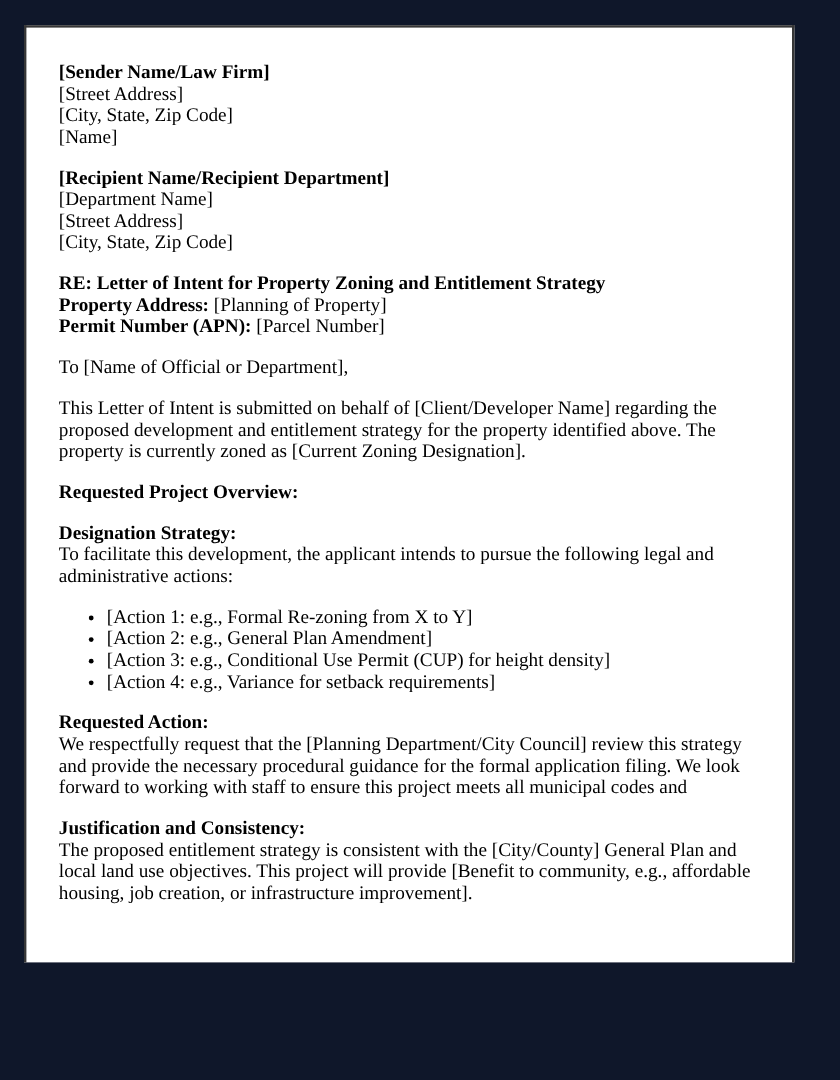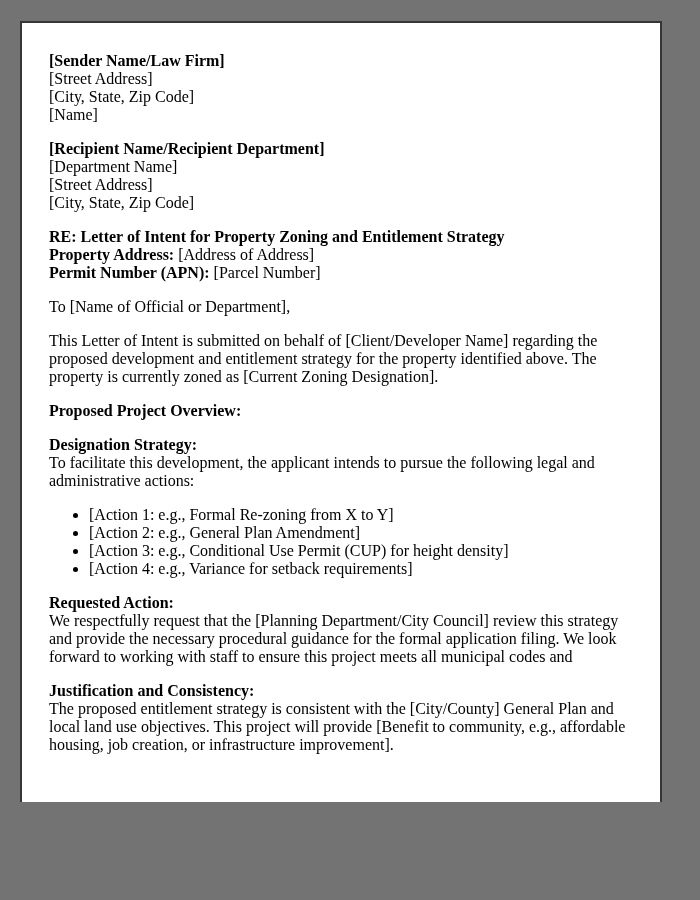--- a/index.html
+++ b/index.html
@@ -4,21 +4,21 @@
 <style>
   html, body {
     margin: 0;
     padding: 0;
     background: #ffffff;
   }
   .canvas {
     position: relative;
     width: 700px;
     height: 900px;
-    background: #737373;
+    background: #0f172a;
     overflow: hidden;
   }
   .page {
     position: absolute;
     left: 20px;
     top: 21px;
     width: 642px;
     height: 781px;
     box-sizing: border-box;
     border: 2px solid #363636;
@@ -63,31 +63,31 @@
     <p>
       <strong>[Recipient Name/Recipient Department]</strong><br>
       <span>[Department Name]</span><br>
       <span>[Street Address]</span><br>
       <span>[City, State, Zip Code]</span>
     </p>
 
     <p>
       <strong>RE: Letter of Intent for Property Zoning and Entitlement Strategy</strong><br>
       <strong>Property Address:</strong>
-      <span>[Address of Address]</span><br>
+      <span>[Planning of Property]</span><br>
       <strong>Permit Number (APN):</strong>
       <span>[Parcel Number]</span>
     </p>
 
     <p>To [Name of Official or Department],</p>
 
     <p>This Letter of Intent is submitted on behalf of [Client/Developer Name] regarding the proposed development and entitlement strategy for the property identified above. The property is currently zoned as [Current Zoning Designation].</p>
 
     <p>
-      <strong>Proposed Project Overview:</strong><br>
+      <strong>Requested Project Overview:</strong><br>
     </p>
 
     <p>
       <strong>Designation Strategy:</strong><br>
       <span>To facilitate this development, the applicant intends to pursue the following legal and administrative actions:</span>
     </p>
 
     <ul>
       <li>[Action 1: e.g., Formal Re-zoning from X to Y]</li>
       <li>[Action 2: e.g., General Plan Amendment]</li>

